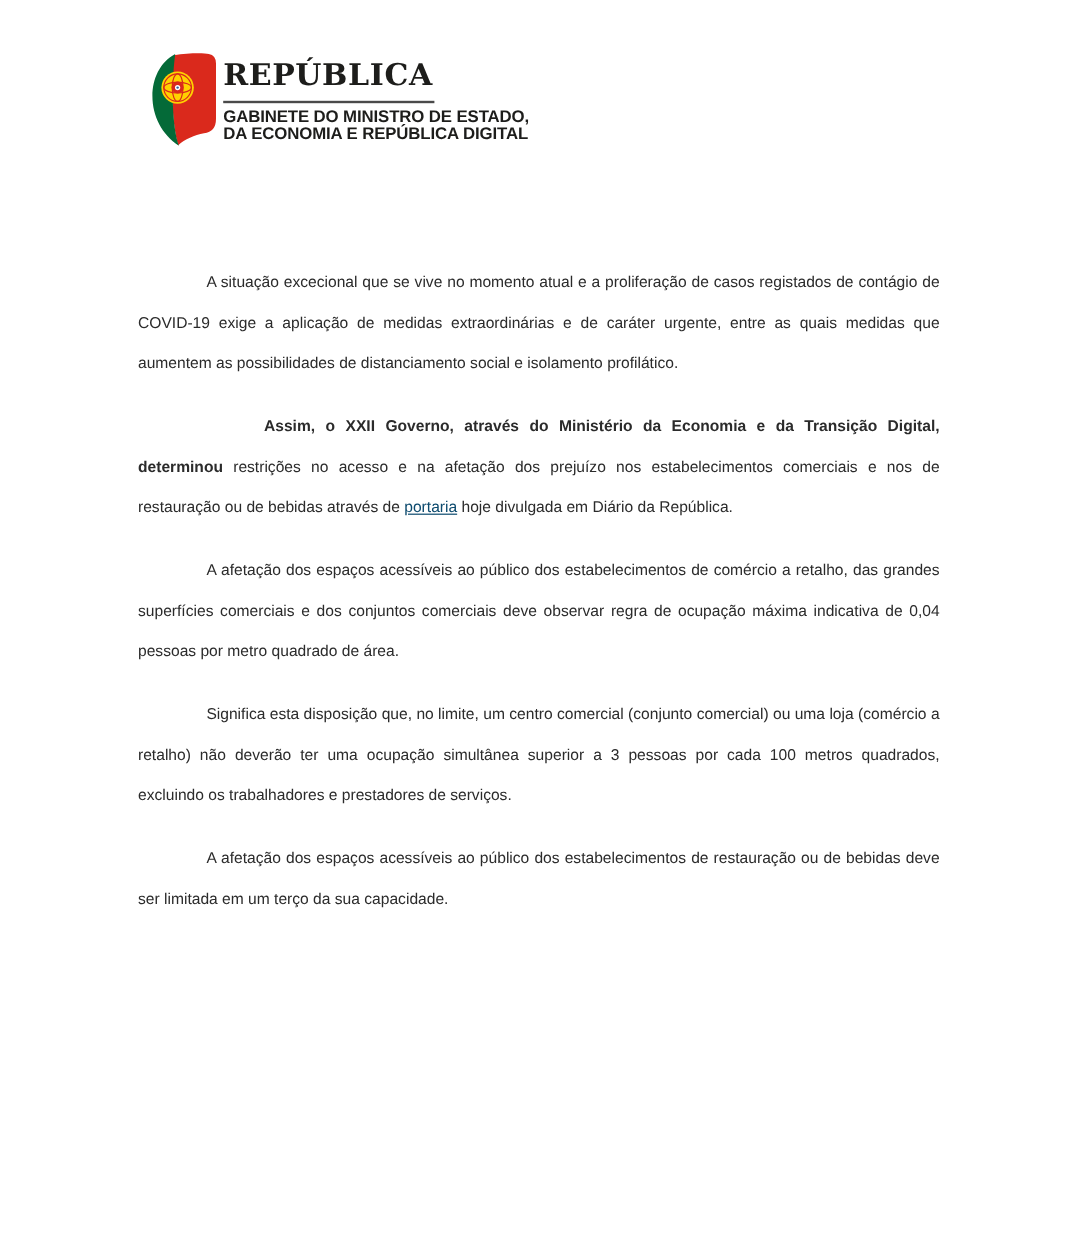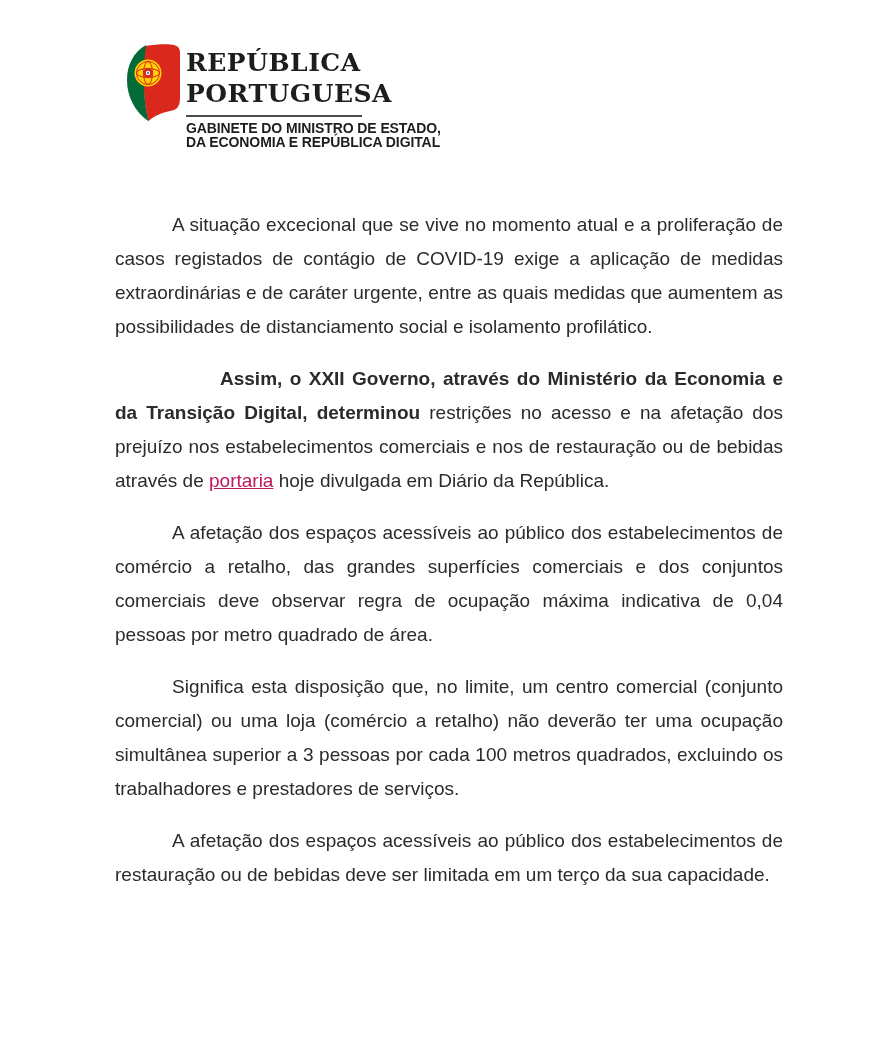--- a/index.html
+++ b/index.html
@@ -60,35 +60,35 @@
     font-size: 25px;
     letter-spacing: 0.5px;
     color: #a8a8a8;
     white-space: nowrap;
   }
 
   
   .doc-body {
     position: absolute;
     left: 115px;
-    top: 208px;
+    top: 218px;
     width: 668px;
     color: #2b2b2b;
     font-family: "Liberation Sans", sans-serif;
-    font-size: 19px;
+    font-size: 13px;
     line-height: 34px;
   }
   .para {
     text-align: justify;
     text-indent: 57px;
     margin-bottom: 18px;
   }
   .para .bold { font-weight: 700; margin-left: 48px; }
   .para a {
-    color: #be185d;
+    color: #0c4a6e;
     cursor: pointer;
   }
 </style>
 </head>
 <body>
 
 <div class="page">
 
   <svg class="logo-flag" viewBox="0 0 56 78" xmlns="http://www.w3.org/2000/svg">
 
@@ -100,21 +100,20 @@
     <circle cx="23" cy="29" r="11.5" fill="none" stroke="#da291c" stroke-width="1"></circle>
     <ellipse cx="23" cy="29" rx="11.5" ry="4.5" fill="none" stroke="#da291c" stroke-width="1"></ellipse>
     <ellipse cx="23" cy="29" rx="4.5" ry="11.5" fill="none" stroke="#da291c" stroke-width="1"></ellipse>
     <circle cx="23" cy="29" r="5" fill="#da291c"></circle>
     <circle cx="23" cy="29" r="2.2" fill="#ffffff"></circle>
     <circle cx="23" cy="29" r="1" fill="#2b5ea7"></circle>
   </svg>
 
   <div class="logo-text">
     <div class="org-name">REPÚBLICA</div>
-    <div class="org-name">PORTUGUESA</div>
     <div class="logo-rule"></div>
     <div class="dept-name">GABINETE DO MINISTRO DE ESTADO,</div>
     <div class="dept-name">DA ECONOMIA E REPÚBLICA DIGITAL</div>
   </div>
 
 
   <div class="doc-body">
       <p class="para"><span>A situação excecional que se vive no momento atual e a proliferação de casos registados de contágio de COVID-19 exige a aplicação de medidas extraordinárias e de caráter urgente, entre as quais medidas que aumentem as possibilidades de distanciamento social e isolamento profilático.</span></p>
       <p class="para"><span class="bold">Assim, o  XXII Governo, através do Ministério da Economia e da Transição Digital, determinou </span><span>restrições no acesso e na afetação dos prejuízo nos estabelecimentos comerciais e nos de restauração ou de bebidas através de </span><a href="#">portaria</a><span> hoje divulgada em Diário da República.</span></p>
       <p class="para"><span>A afetação dos espaços acessíveis ao público dos estabelecimentos de comércio a retalho, das grandes superfícies comerciais e dos conjuntos comerciais deve observar regra de ocupação máxima indicativa de 0,04 pessoas por metro quadrado de área.</span></p>

